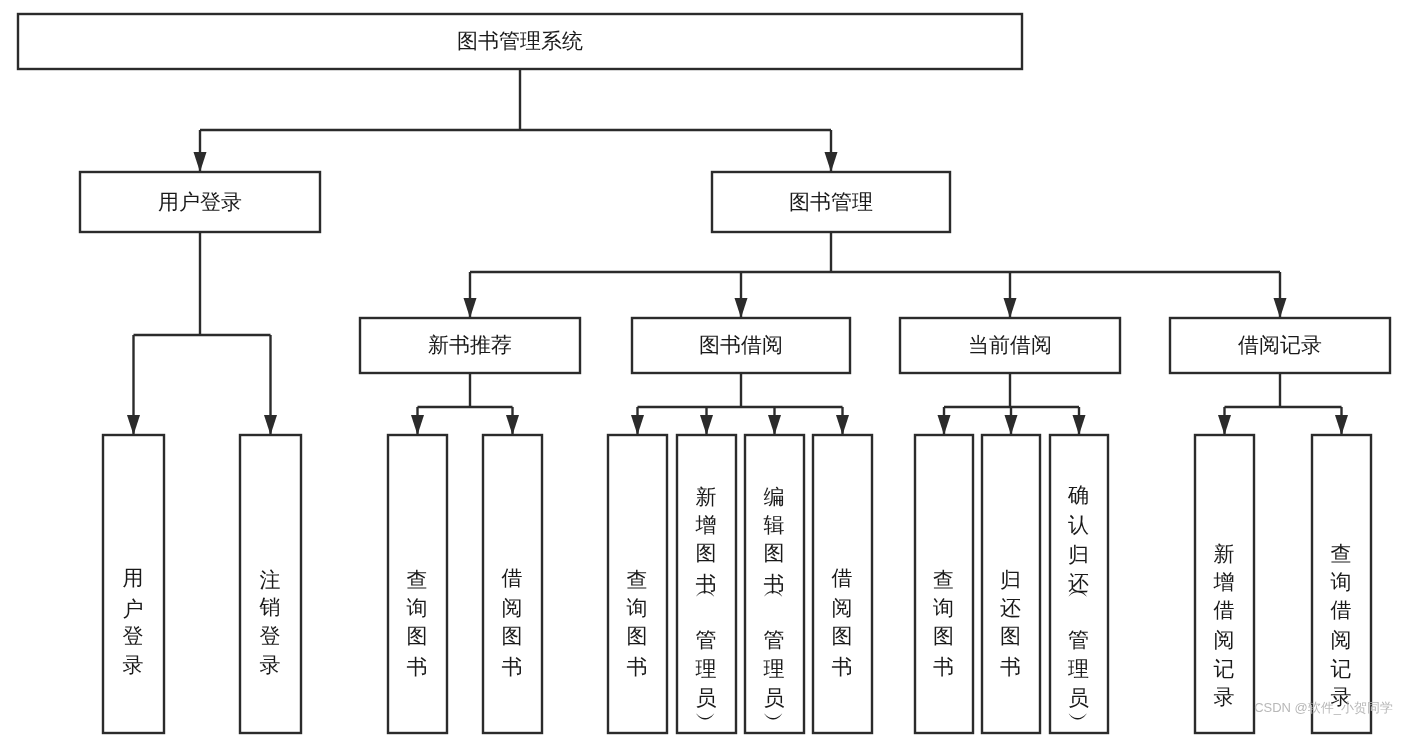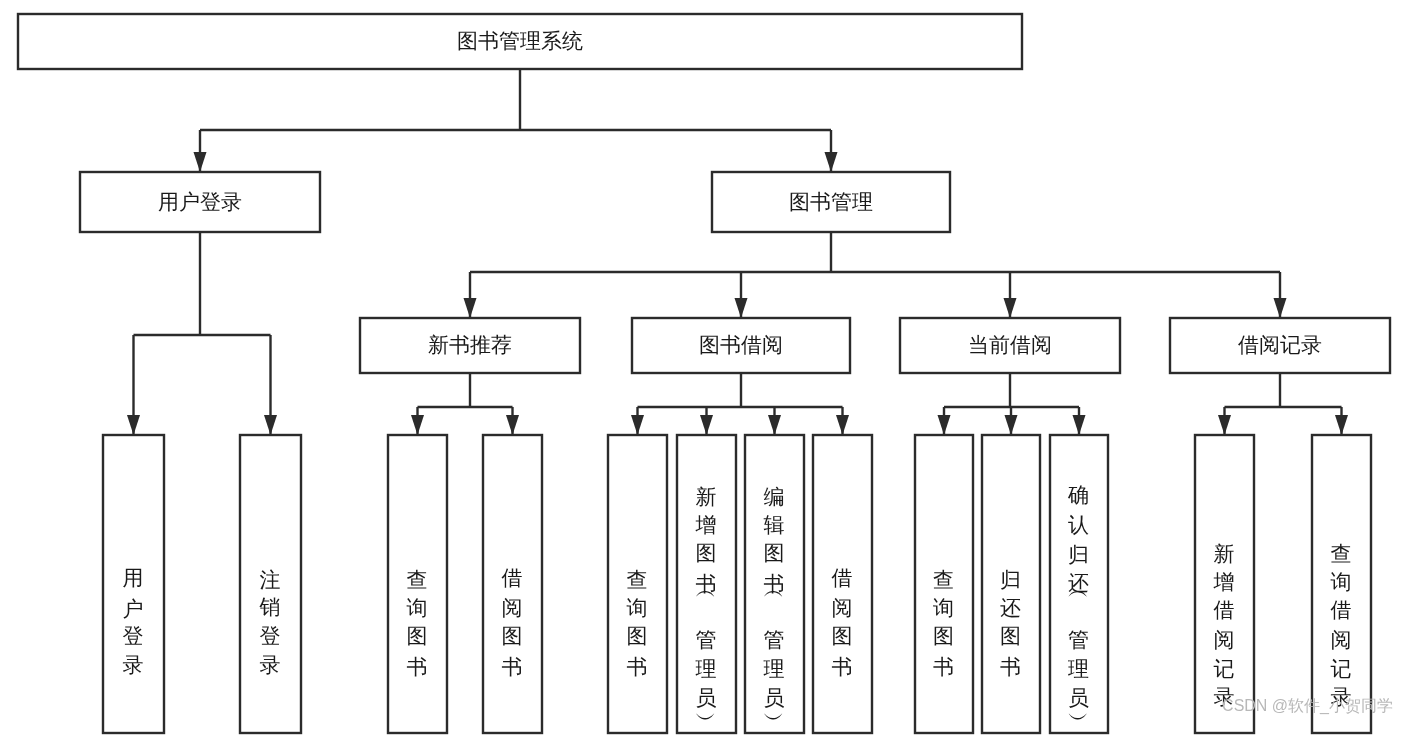--- a/index.html
+++ b/index.html
@@ -56,21 +56,21 @@
     fill: #1a1a1a;
     writing-mode: vertical-rl;
     text-orientation: upright;
     letter-spacing: 3px;
   }
   .watermark-text {
     position: absolute;
     right: 12px;
     bottom: 6px;
     font-family: "Liberation Sans", "DejaVu Sans", sans-serif;
-    font-size: 16px;
+    font-size: 13px;
     color: #b8b8b8;
     white-space: nowrap;
     user-select: none;
   }
 </style>
 </head>
 <body>
 
 <div id="diagram-root">
   <svg id="diagram-svg" viewBox="0 0 1405 747">

